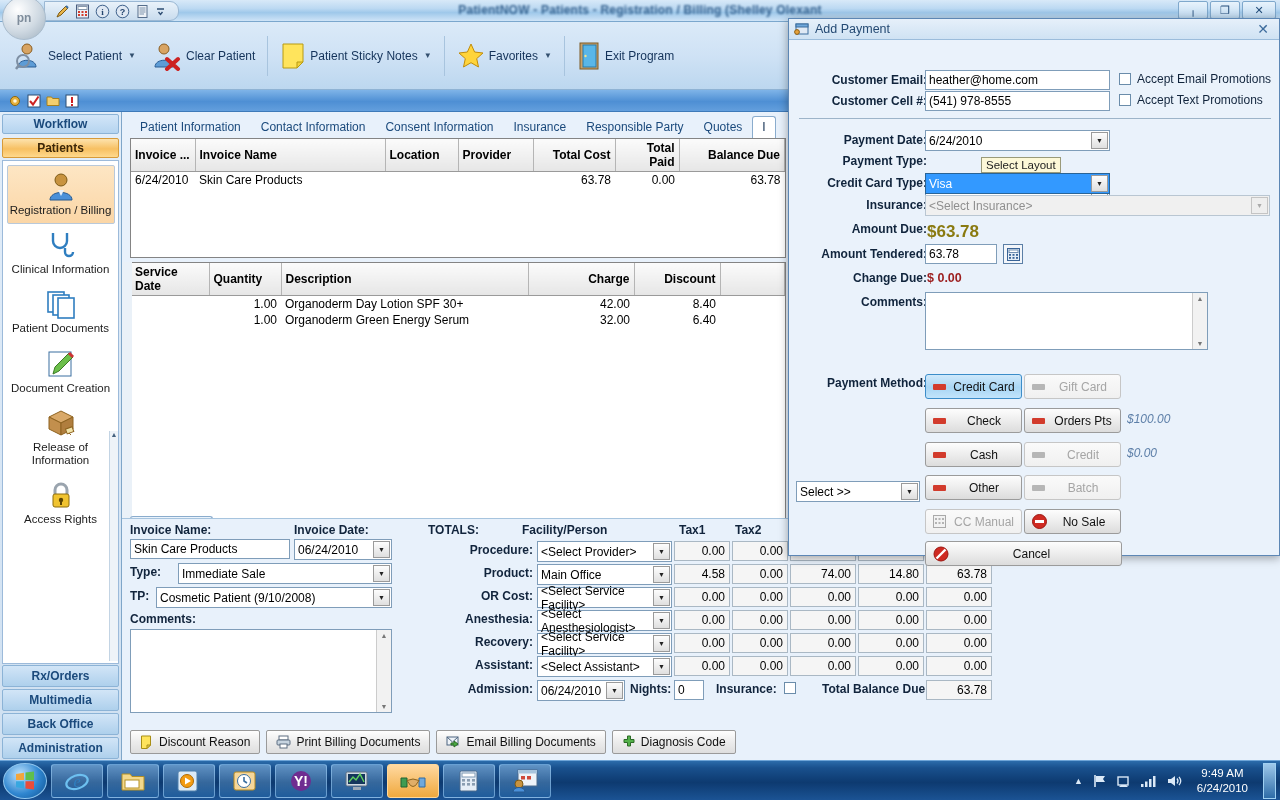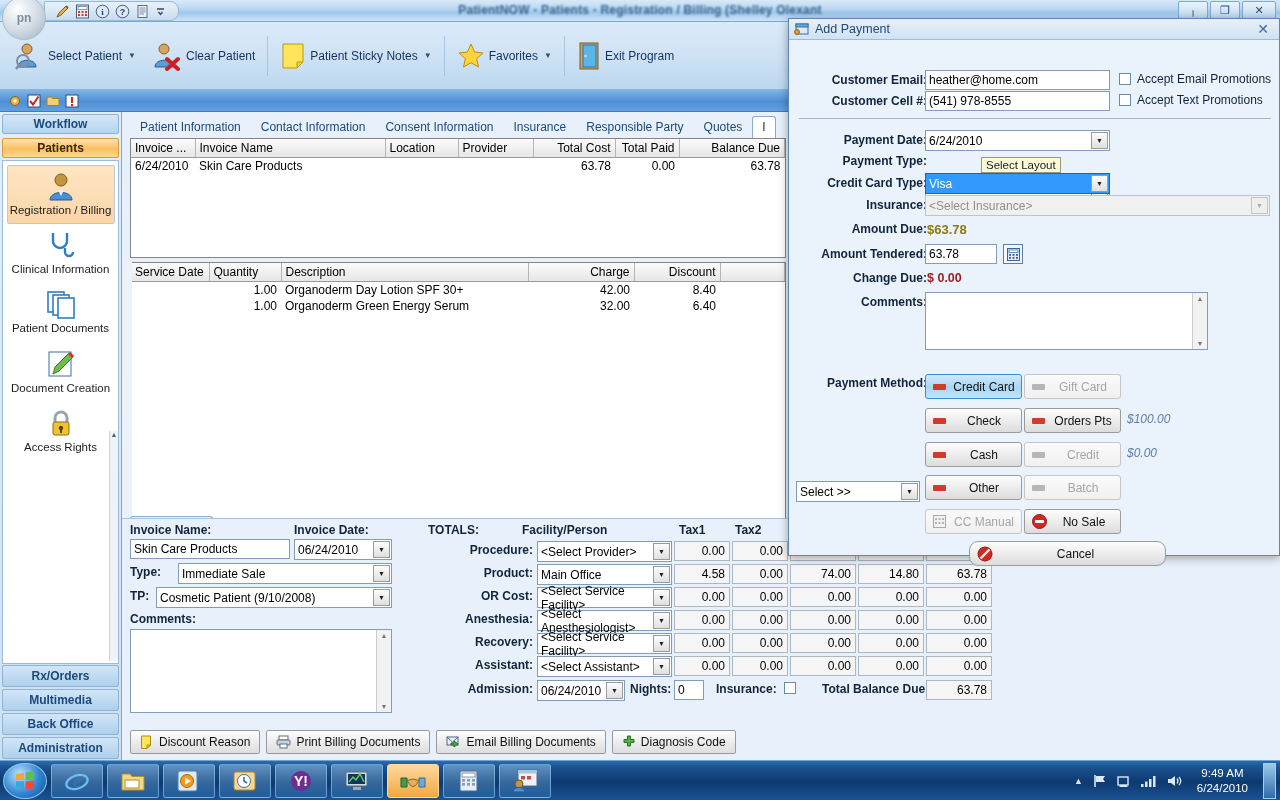--- a/index.html
+++ b/index.html
@@ -134,21 +134,21 @@
     background: #fff; border-color: #8aaccd; border-radius: 3px 3px 0 0; color: #0d2c4f;
   }
   .grid-outer {
     position: absolute; left: 8px; top: 26px; width: 656px; height: 120px;
     background: #fff; border: 1px solid #848484;
   }
   table.grid { width: 100%; border-collapse: collapse; font-size: 12px; }
   table.grid th {
     background: linear-gradient(to bottom,#fbfbfb,#e6e6e6);
     border-right: 1px solid #b5b5b5; border-bottom: 1px solid #9a9a9a;
-    font-weight: normal; text-align: left; padding: 2px 4px; color: #000; height: 18px;
+    font-weight: bold; text-align: left; padding: 2px 4px; color: #000; height: 18px;
   }
   table.grid th.num { text-align: right; }
   table.grid td { padding: 1px 4px; color: #000; white-space: nowrap; }
   table.grid td.num { text-align: right; }
 
   .grid-outer2 {
     position: absolute; left: 8px; top: 150px; width: 656px; height: 330px;
     background: #fff; border: 1px solid #848484;
   }
   .hscroll {
@@ -223,21 +223,21 @@
     height: 21px; background: linear-gradient(to bottom,#e6f0fa,#cfe2f3);
     border-bottom: 1px solid #9bbcdb; display: flex; align-items: center;
     padding: 0 5px; gap: 6px;
   }
   .dlg-title .t { font-size: 12.5px; color: #254a73; }
   .dlg-title .x { margin-left: auto; font-size: 14px; color: #3c6b9c; padding: 0 5px; }
   .dlg-body { position: relative; height: 516px; }
   .dlg-lab { font-weight: bold; font-size: 12px; color: #10243c; text-align: right; }
   .chk { width: 12px; height: 12px; border: 1px solid #6a8caa; background: #fff; display: inline-block; }
   .hr { position: absolute; height: 1px; background: #9db4c9; }
-  .amt-due { color: #8a7a10; font-weight: bold; font-size: 13px; }
+  .amt-due { color: #8a7a10; font-weight: bold; font-size: 17px; }
   .chg-due { color: #9c1d1d; font-weight: bold; font-size: 12.5px; }
   .tooltip {
     position: absolute; background: #fdf8d8; border: 1px solid #9a9a7a;
     font-size: 11.5px; color: #222; padding: 1px 4px; z-index: 40;
   }
   .pm-btn {
     width: 97px; height: 25px; display: flex; align-items: center; gap: 7px;
     padding-left: 7px;
     background: linear-gradient(to bottom,#fdfdfd,#ededed 50%,#dcdcdc);
     border: 1px solid #9b9b9b; border-radius: 3px; font-size: 12px; color: #111;
@@ -247,22 +247,22 @@
     background: linear-gradient(to bottom,#cfe9fb,#a9d6f4 55%,#c2e4fb);
     border-color: #3c8dc9;
   }
   .pm-btn.dis { color: #a5a5a5; background: linear-gradient(to bottom,#fafafa,#f0f0f0); border-color: #c6c6c6; }
   .swipe { width: 13px; height: 6px; background: #d23b2c; border-radius: 1px; display: inline-block; }
   .swipe.gray { background: #b6b6b6; }
   .moneynote { font-style: italic; color: #5d7fa8; font-size: 12px; }
   .cancel-btn {
     width: 197px; height: 25px; display: flex; align-items: center;
     background: linear-gradient(to bottom,#fdfdfd,#ededed 50%,#dcdcdc);
-    border: 1px solid #9b9b9b; border-radius: 9px; font-size: 12px; color: #111;
-    padding-left: 7px; gap: 7px; margin-left: 44px;
+    border: 1px solid #9b9b9b; border-radius: 3px; font-size: 12px; color: #111;
+    padding-left: 7px; gap: 7px;
   }
   .no-circle {
     width: 15px; height: 15px; border-radius: 50%; background: #cf2a22;
     border: 1px solid #9c1610; display: inline-flex; align-items: center; justify-content: center;
   }
   .no-circle i { display: block; width: 9px; height: 3px; background: #fff; }
   .calcbtn {
     width: 20px; height: 20px; border: 1px solid #5b7fa6; background: #f3f6fa;
     display: flex; align-items: center; justify-content: center;
   }
@@ -491,20 +491,32 @@
         <span class="sb-ico">
           <svg width="32" height="32" viewBox="0 0 32 32">
               <rect x="4" y="4" width="22" height="24" fill="#fff" stroke="#3b6fa0"></rect>
               <path d="M8 26 L10 19 L24 5 L28 9 L14 23 Z" fill="#6cbf4a" stroke="#3c7a24"></path>
               <path d="M24 5 L28 9" stroke="#cc3333" stroke-width="3"></path>
             </svg>
         </span>
         <span>Document Creation</span>
       </div>
 
+      <div class="sb-item">
+        <span class="sb-ico">
+          <svg width="32" height="32" viewBox="0 0 32 32">
+              <path d="M4 10 L16 4 L28 10 L16 16 Z" fill="#d9a969" stroke="#8e6320"></path>
+              <path d="M4 10 v12 l12 6 V16 Z" fill="#c28f4d" stroke="#8e6320"></path>
+              <path d="M28 10 v12 l-12 6 V16 Z" fill="#b07e3e" stroke="#8e6320"></path>
+              <path d="M20 22 l6 6" stroke="#8e6320"></path>
+              <rect x="21" y="21" width="7" height="5" fill="#f2e3a8" stroke="#8e6320" transform="rotate(-20 24 23)"></rect>
+            </svg>
+        </span>
+        <span>Release of Information</span>
+      </div>
 
       <div class="sb-item">
         <span class="sb-ico">
           <svg width="32" height="32" viewBox="0 0 32 32">
               <path d="M10 15 v-4 a6 6 0 0 1 12 0 v4" fill="none" stroke="#9aa4ae" stroke-width="3"></path>
               <rect x="8" y="15" width="16" height="13" rx="2" fill="#f0c330" stroke="#8d6c0d"></rect>
               <circle cx="16" cy="21" r="2.2" fill="#5b4403"></circle>
               <rect x="15" y="21" width="2" height="5" fill="#5b4403"></rect>
             </svg>
         </span>

